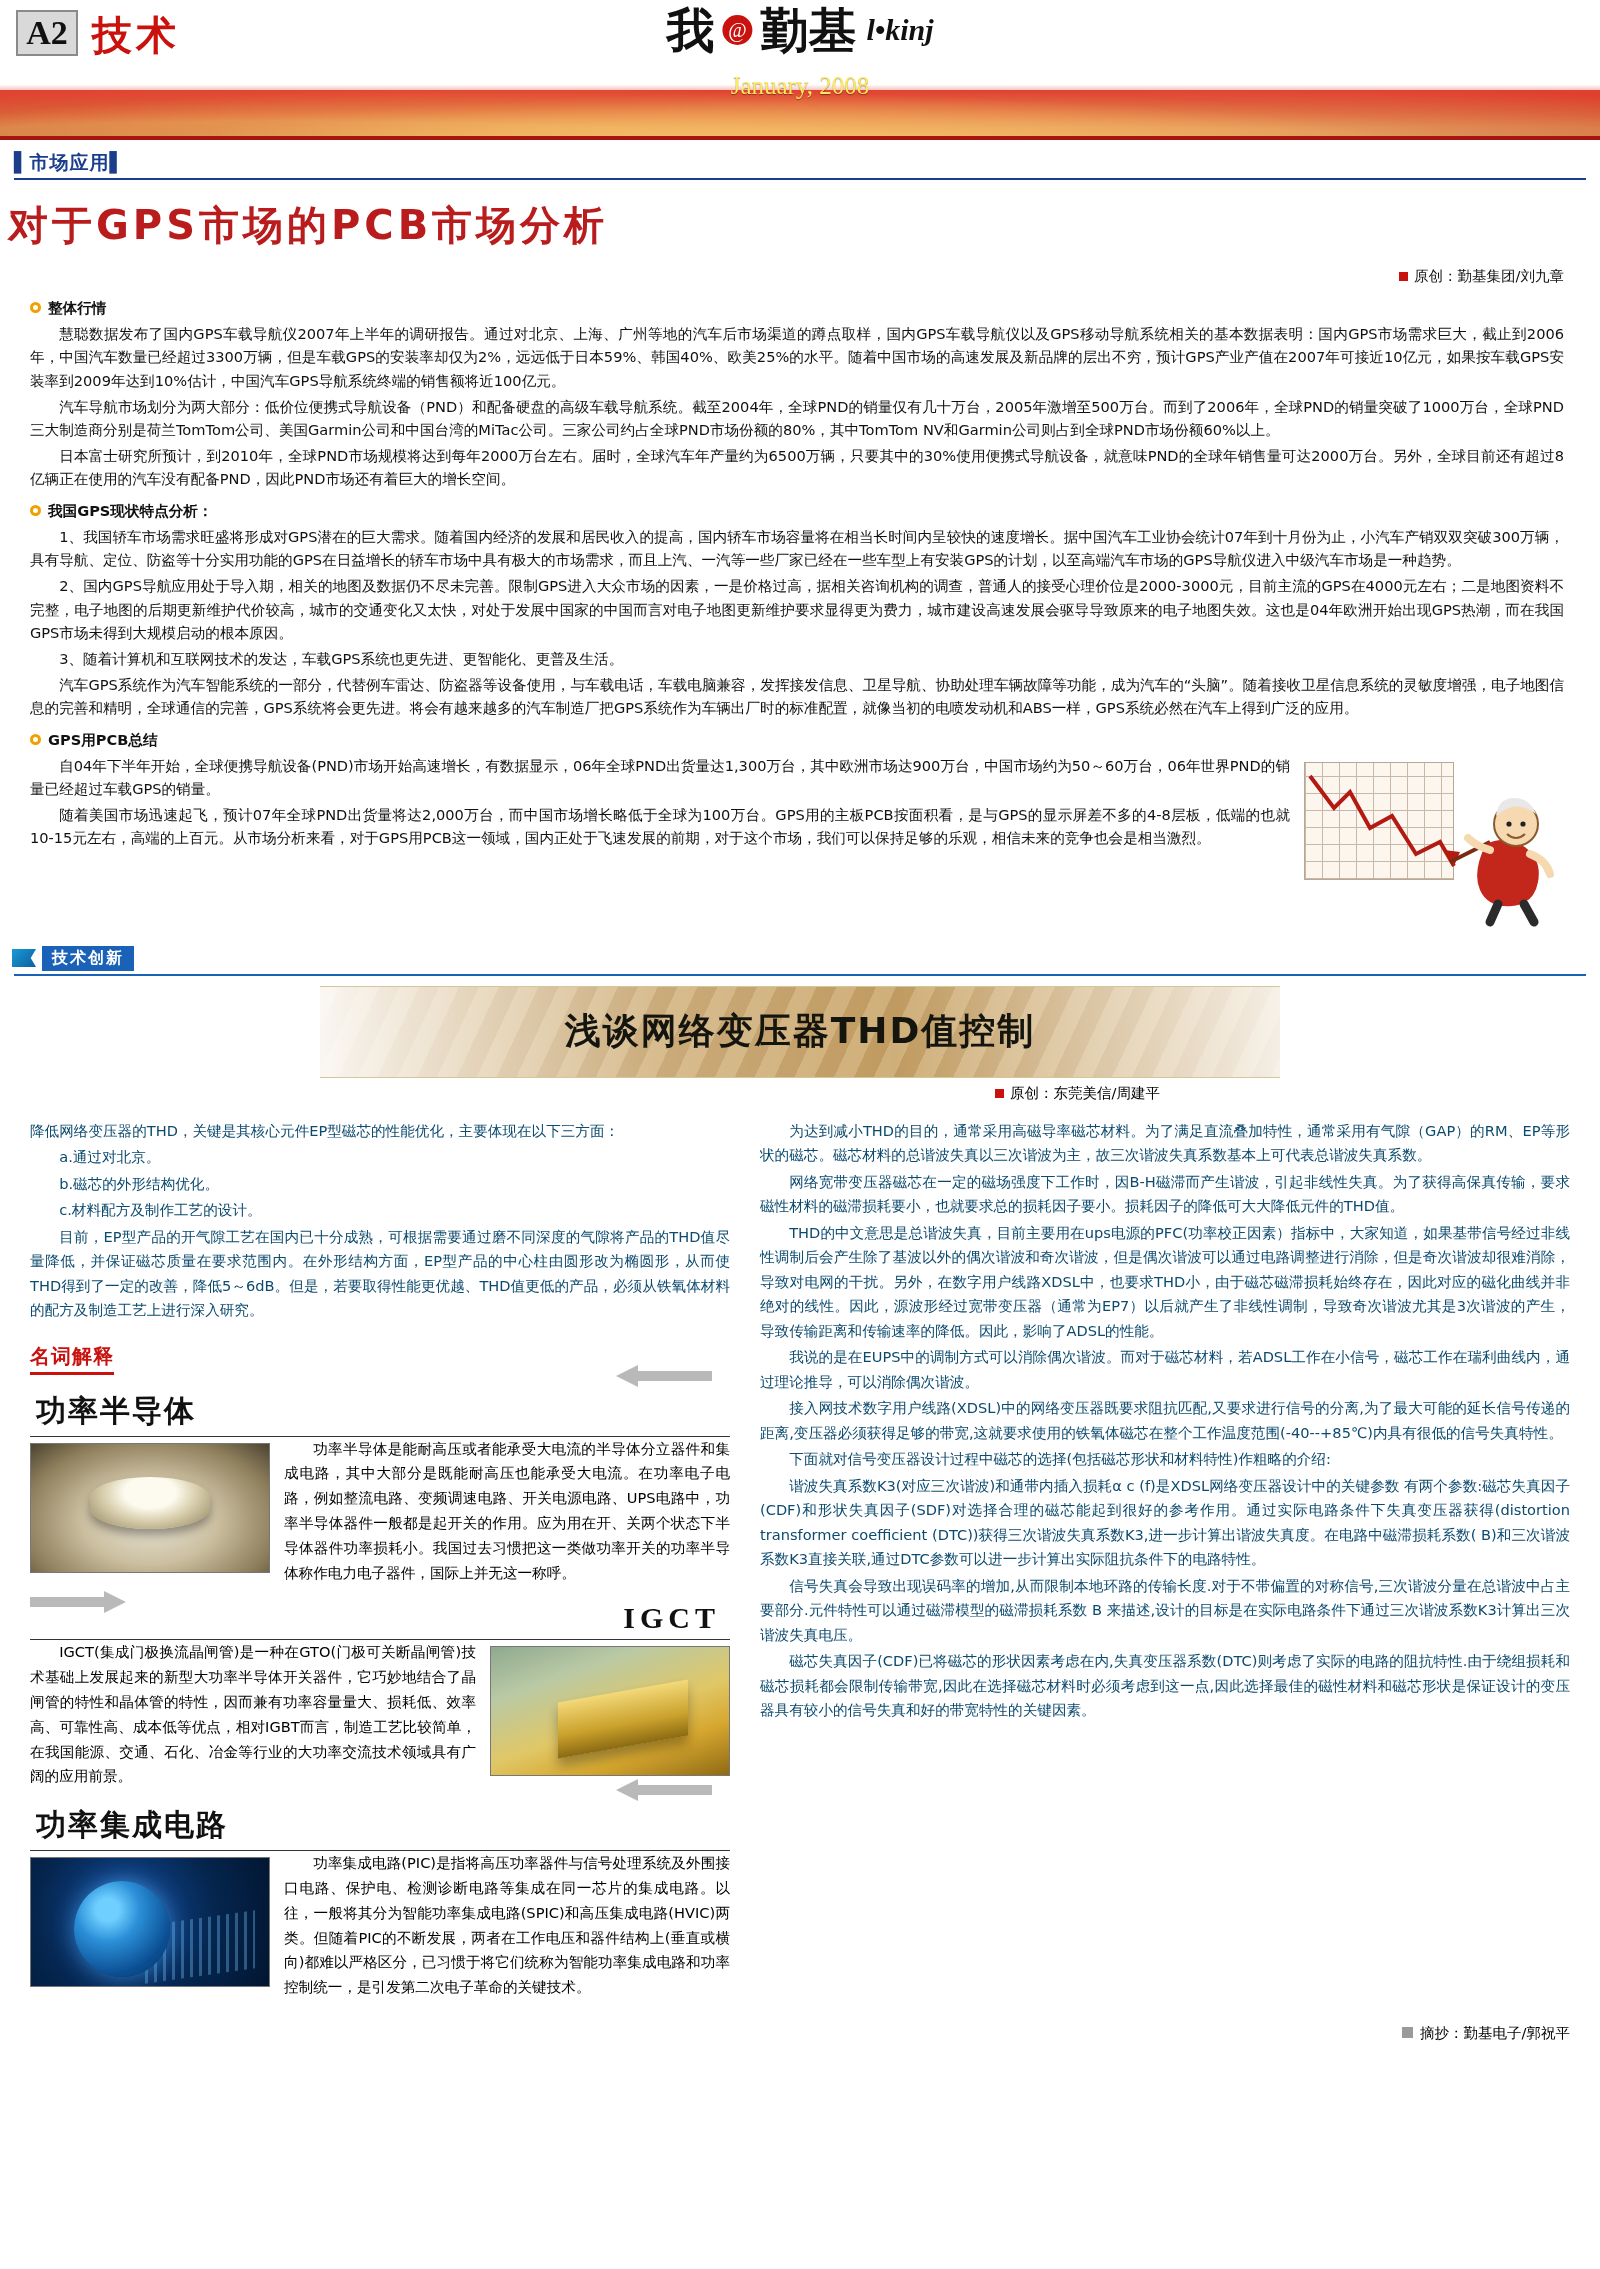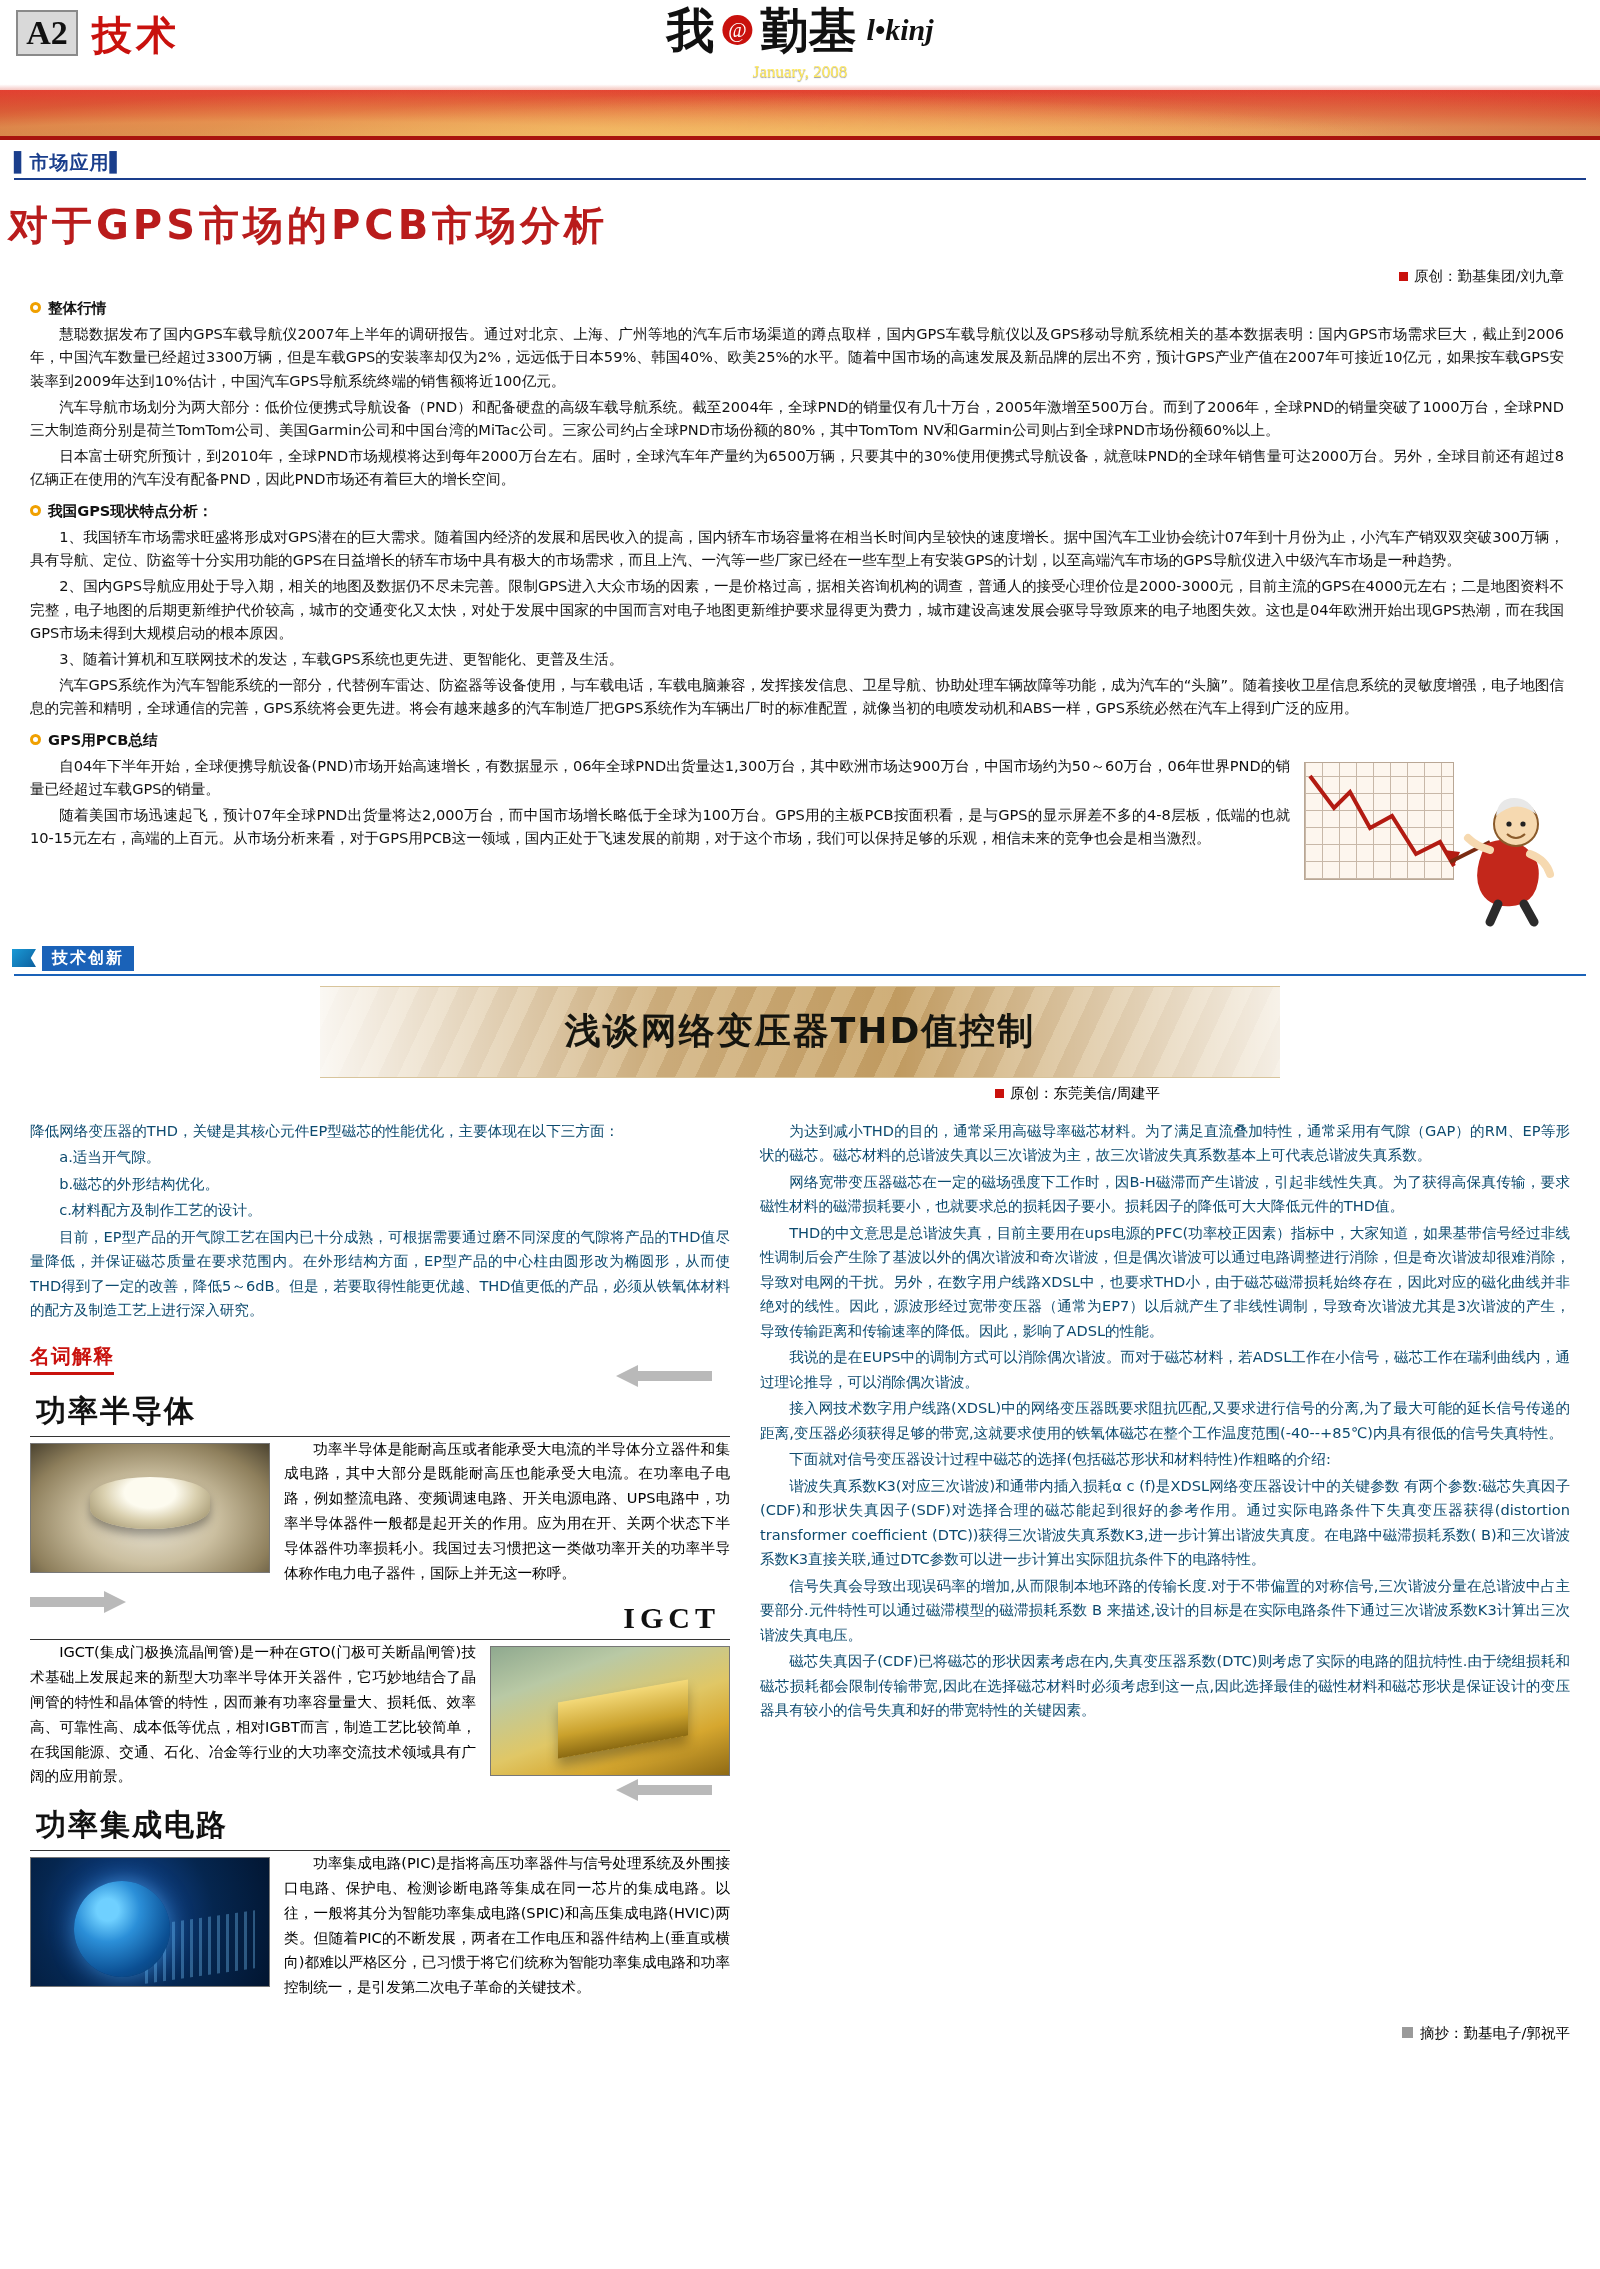--- a/index.html
+++ b/index.html
@@ -93,24 +93,24 @@
   .logo-latin {
     font-size: 30px;
     font-weight: bold;
     font-style: italic;
     color: #111;
     font-family: "Liberation Serif", serif;
     margin-left: 6px;
   }
   .issue-date {
     position: absolute;
-    left: 50%; top: 62px;
+    left: 50%; top: 72px;
     transform: translateX(-50%);
     color: #ffe95e;
-    font-size: 17px;
+    font-size: 25px;
     font-family: "Liberation Serif", serif;
     text-shadow: 0 1px 1px rgba(0,0,0,.4);
     z-index: 3;
   }
 
   
   .sec-label {
     display: inline-block;
     margin: 10px 0 0 14px;
     font-size: 19px;
@@ -460,21 +460,21 @@
   </div>
   <div class="art2-byline">
     <span class="sq"></span><span>原创：东莞美信/周建平</span>
   </div>
 
   <div class="cols">
 
     <div class="colL">
       <div class="body-txt">
         <p class="noind">降低网络变压器的THD，关键是其核心元件EP型磁芯的性能优化，主要体现在以下三方面：</p>
-        <p class="sub">a.适当开气隙。</p>
+        <p class="sub">a.通过对北京。</p>
         <p class="sub">b.磁芯的外形结构优化。</p>
         <p class="sub">c.材料配方及制作工艺的设计。</p>
         <p>目前，EP型产品的开气隙工艺在国内已十分成熟，可根据需要通过磨不同深度的气隙将产品的THD值尽量降低，并保证磁芯质量在要求范围内。在外形结构方面，EP型产品的中心柱由圆形改为椭圆形，从而使THD得到了一定的改善，降低5～6dB。但是，若要取得性能更优越、THD值更低的产品，必须从铁氧体材料的配方及制造工艺上进行深入研究。</p>
       </div>
 
       <div>
         <span class="glossary-label">名词解释</span>
       </div>
 
       <div class="term-block">

